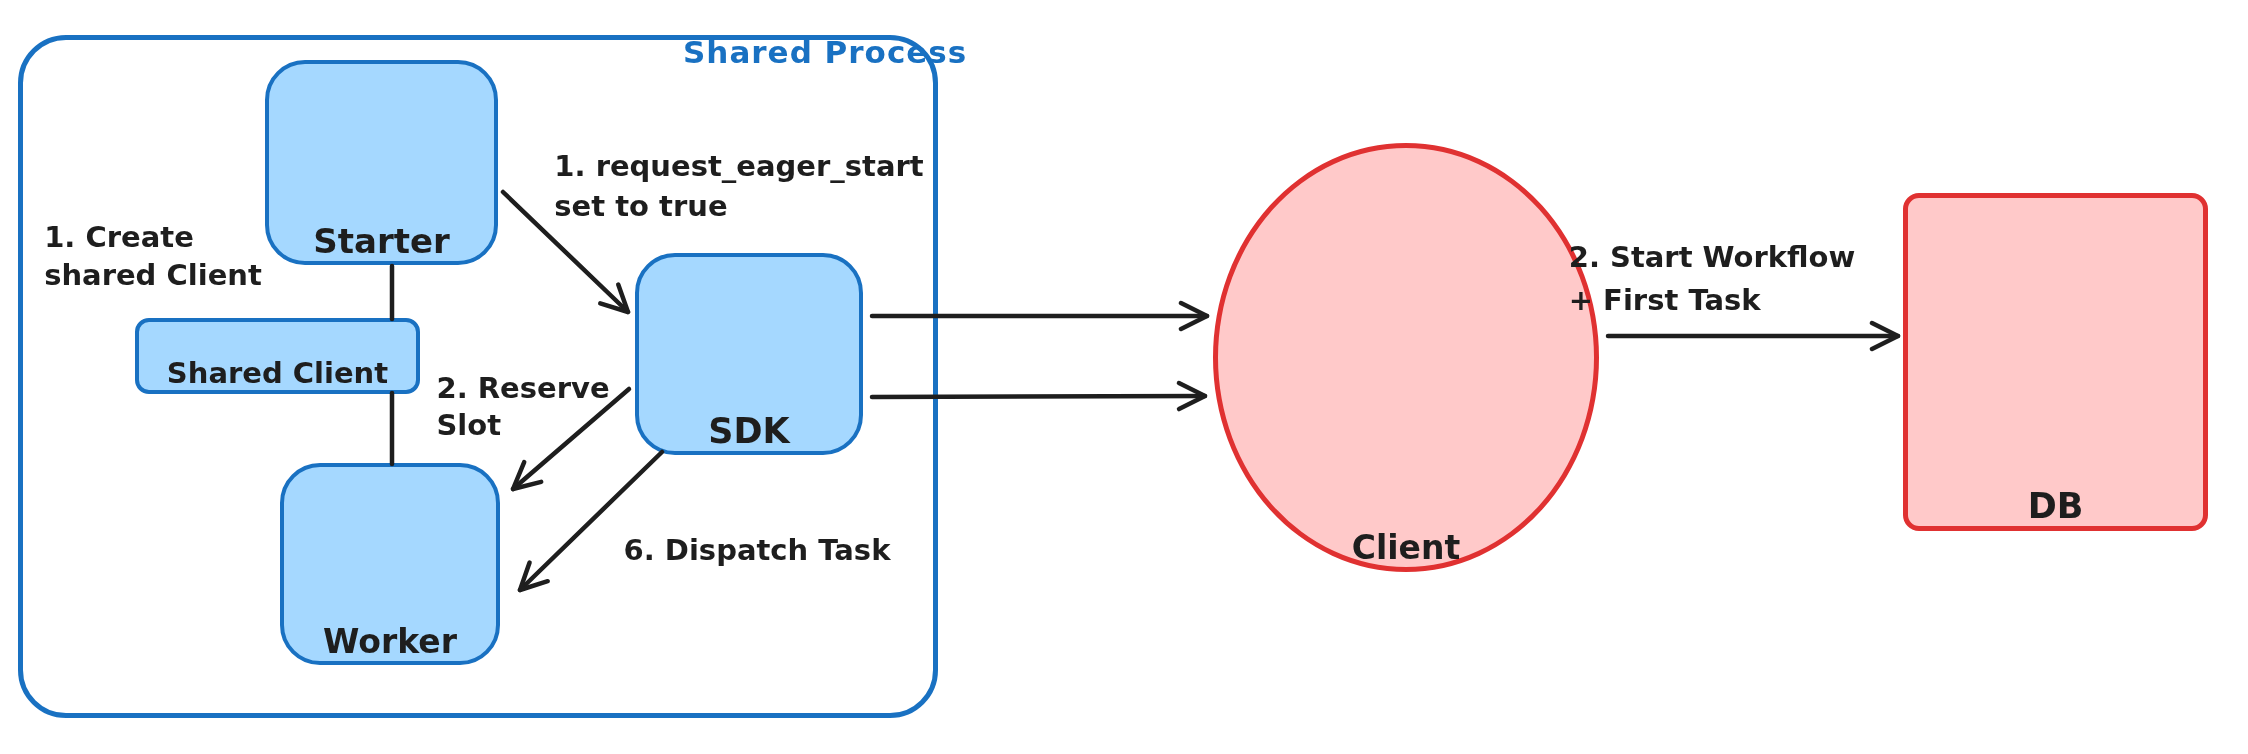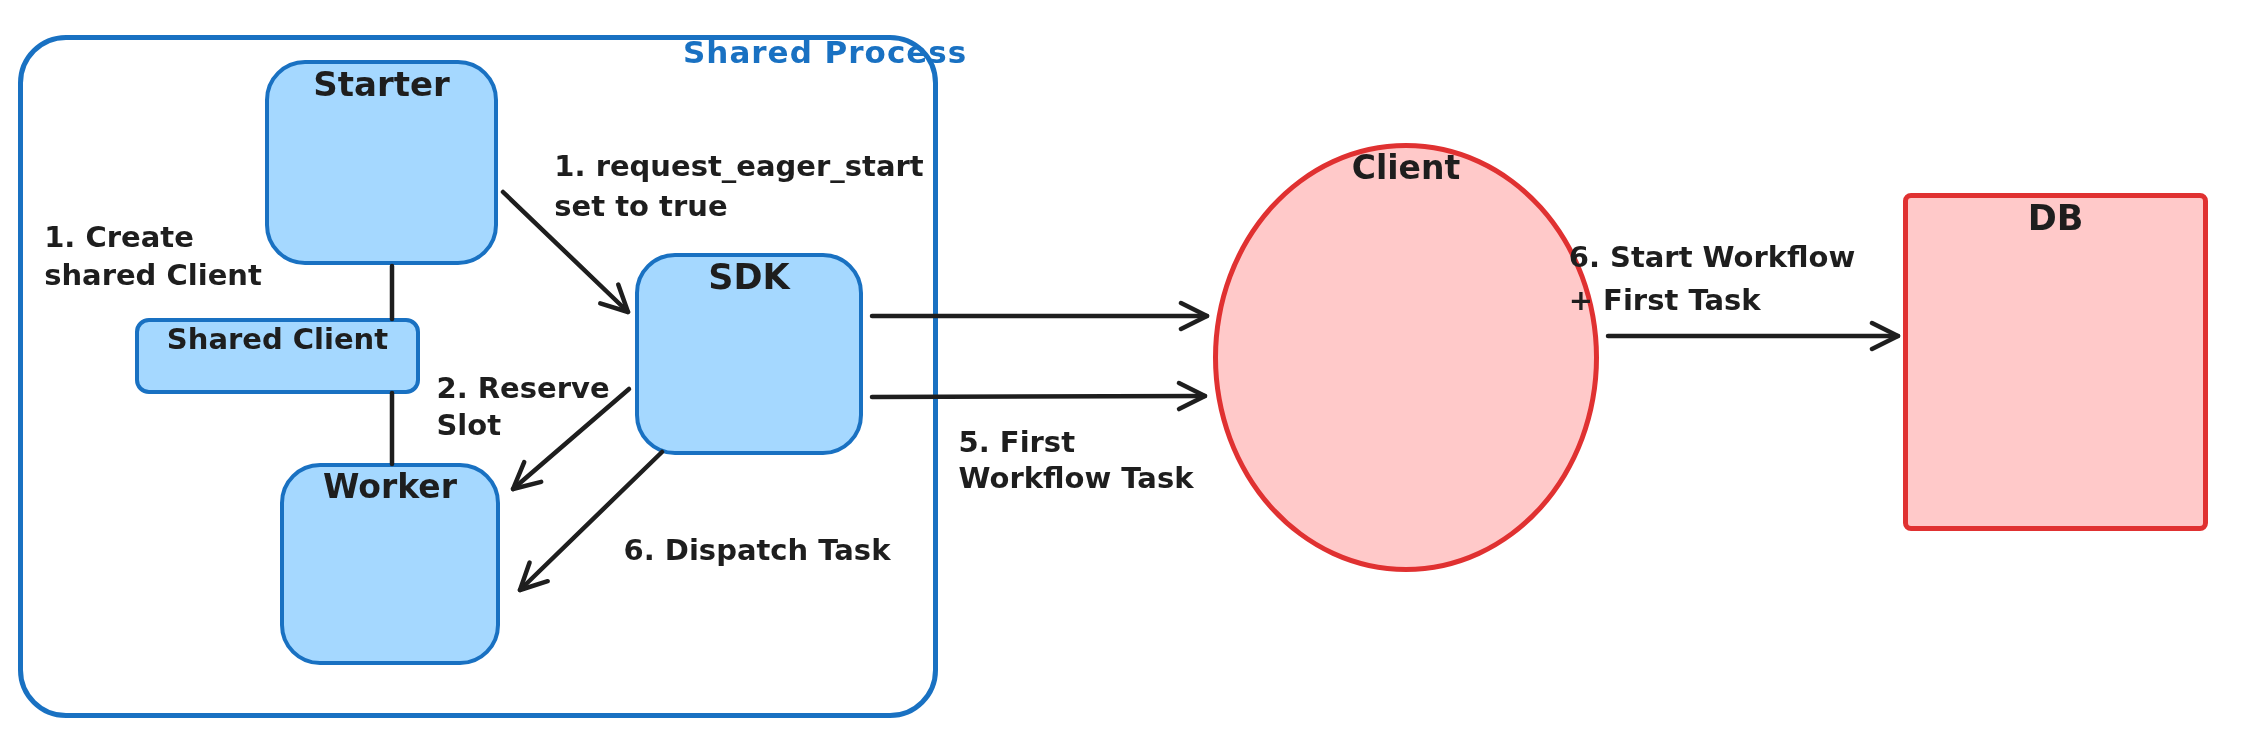--- a/index.html
+++ b/index.html
@@ -13,41 +13,41 @@
   }
   *{box-sizing:border-box;margin:0;padding:0}
   html,body{background:var(--bg)}
   body{
     width:2248px;height:754px;position:relative;overflow:hidden;
     font-family:"DejaVu Sans",sans-serif;color:var(--ink);
   }
   .canvas{position:absolute;left:0;top:0;width:2248px;height:754px}
 
   .node{
-    position:absolute;display:flex;align-items:flex-start;justify-content:center;
+    position:absolute;display:flex;align-items:flex-end;justify-content:center;
     font-weight:bold;color:var(--ink);text-align:center;
   }
   .blue{background:var(--blue-fill);border:4px solid var(--blue-stroke)}
   .red{background:var(--red-fill);border:5px solid var(--red-stroke)}
 
   .container-box{
     position:absolute;left:18px;top:35px;width:920px;height:683px;
     border:5px solid var(--blue-stroke);border-radius:48px;background:transparent;
   }
   .container-label{
     position:absolute;left:652px;top:34px;font-size:31px;font-weight:bold;
     color:var(--blue-stroke);letter-spacing:1px;margin-left:31px;
   }
 
   .starter{left:265px;top:60px;width:233px;height:205px;border-radius:40px;font-size:34px}
   .shared-client{left:135px;top:318px;width:285px;height:76px;border-radius:14px;font-size:29px}
   .worker{left:280px;top:463px;width:220px;height:202px;border-radius:40px;font-size:33px}
   .sdk{left:635px;top:253px;width:228px;height:202px;border-radius:40px;font-size:35px}
   .server{left:1213px;top:143px;width:386px;height:429px;border-radius:50%;font-size:33px}
-  .db{left:1903px;top:193px;width:305px;height:338px;border-radius:8px;font-size:35px}
+  .db{left:1903px;top:193px;width:305px;height:338px;border-radius:16px;font-size:35px}
 
   .annotation{
     position:absolute;transform:translateX(-50%);
     font-size:29px;font-weight:bold;line-height:38px;
     text-align:left;white-space:pre-line;color:var(--ink);
   }
   .a-create{left:153px;top:218px}
   .a-request{left:739px;top:146px;line-height:40px}
   .a-reserve{left:523px;top:370px;line-height:37px}
   .a-eager{left:1071px;top:254px}
@@ -85,24 +85,22 @@
   <div class="node red db">
     <span>DB</span>
   </div>
 
   <div class="annotation a-create">1. Create
 shared Client</div>
   <div class="annotation a-request">1. request_eager_start
 set to true</div>
   <div class="annotation a-reserve">2. Reserve
 Slot</div>
-  <div class="annotation a-start">6. Start Workflow
+  <div class="annotation a-start">2. Start Workflow
 + First Task</div>
-  <div class="annotation a-first">5. First
-Workflow Task</div>
   <div class="annotation a-dispatch">6. Dispatch Task</div>
 
   <svg class="wires" viewBox="0 0 2248 754">
     <defs>
       <marker id="vhead" markerUnits="userSpaceOnUse" markerWidth="40" markerHeight="40" refX="31" refY="16" orient="auto">
         <polyline points="5,3 31,16 5,29" fill="none" stroke="#1e1e1e" stroke-width="4.5" stroke-linecap="round" stroke-linejoin="round"></polyline>
       </marker>
     </defs>
     <line x1="392" y1="266" x2="392" y2="319"></line>
     <line x1="392" y1="393" x2="392" y2="464"></line>

